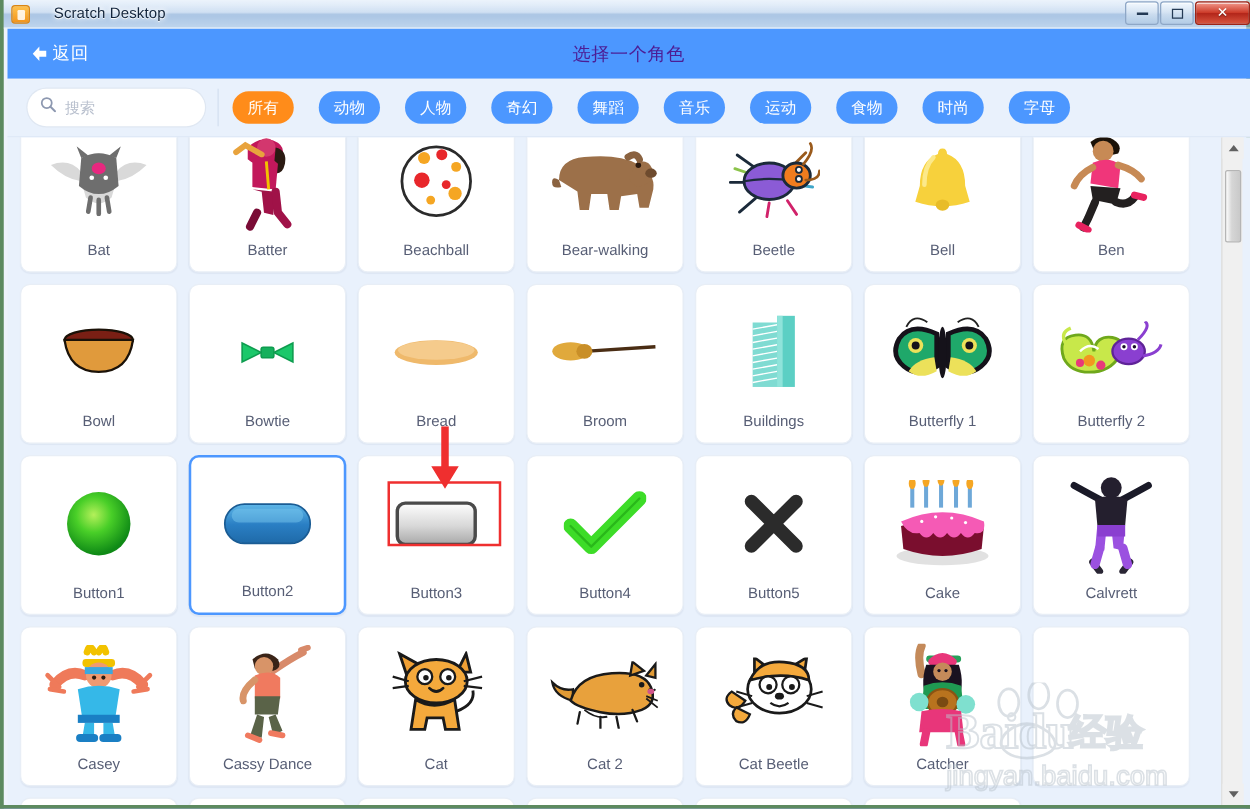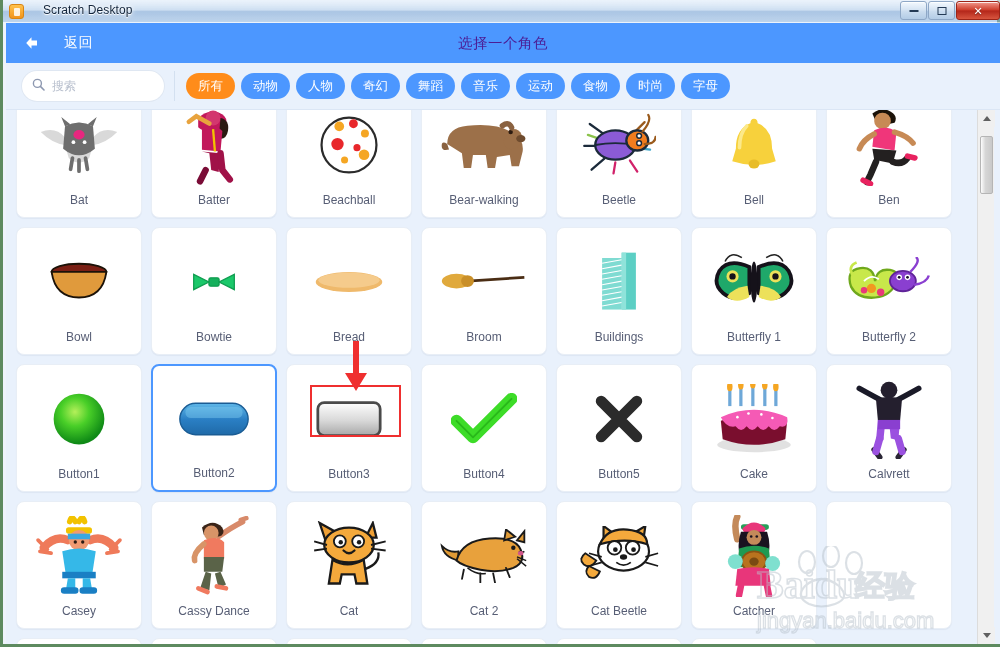--- a/index.html
+++ b/index.html
@@ -73,21 +73,21 @@
   .max-gl { width: 9px; height: 8px; border: 1.5px solid #243a55; }
   .close-gl { color: #fff; font-size: 11px; font-weight: bold; line-height: 1; text-shadow: 0 1px 1px rgba(0,0,0,.4); }
 
   
   #app-header {
     position: absolute; left: 3px; top: 23px; width: 994px; height: 40px;
     background: #4c97ff;
     display: flex; align-items: center;
   }
   #back-button {
-    display: flex; align-items: flex-end; gap: 24px;
+    display: flex; align-items: flex-end; gap: 2px;
     margin-left: 16px; cursor: pointer;
   }
   #back-arrow { width: 18px; height: 18px; position: relative; }
   #page-title {
     position: absolute; left: 0; right: 0; text-align: center;
     color: #4c1d95; font-size: 14.5px; letter-spacing: .5px;
     pointer-events: none;
   }
   .back-label { color: #fff; font-size: 14px; letter-spacing: .5px; }
 
@@ -103,21 +103,21 @@
     display: flex; align-items: center; padding: 0 10px; gap: 7px;
     box-shadow: 0 0 0 1px rgba(0,0,0,.04);
   }
   #search-icon { flex: 0 0 auto; }
   #search-input {
     border: none; outline: none; width: 100%; font-size: 12px;
     color: #4d7c0f; font-family: "Liberation Sans", sans-serif; background: transparent;
   }
   #search-input::placeholder { color: #b9c0ce; }
   #divider { width: 1px; height: 30px; background: #d3e0f0; margin: 0 11px 0 10px; }
-  #cat-list { display: flex; align-items: center; gap: 6px; }
+  #cat-list { display: flex; align-items: center; gap: 20px; }
   .cat-btn {
     height: 26px; padding: 0 12px; border-radius: 13px;
     background: #4c97ff; color: #fff; font-size: 12.5px;
     display: flex; align-items: center; justify-content: center;
     cursor: pointer; white-space: nowrap;
   }
   .cat-btn.active { background: #ff8c1a; }
 
   
   #grid-area {

